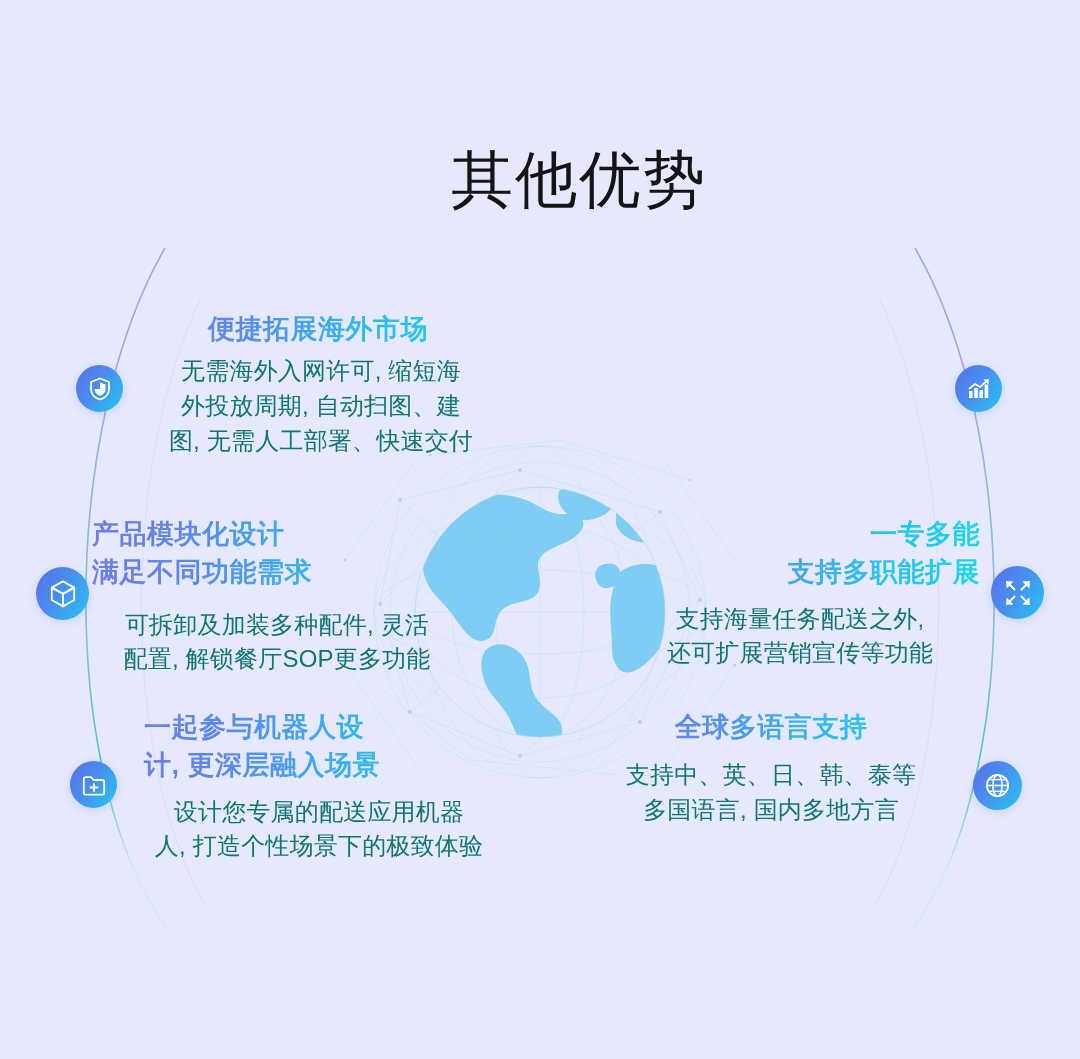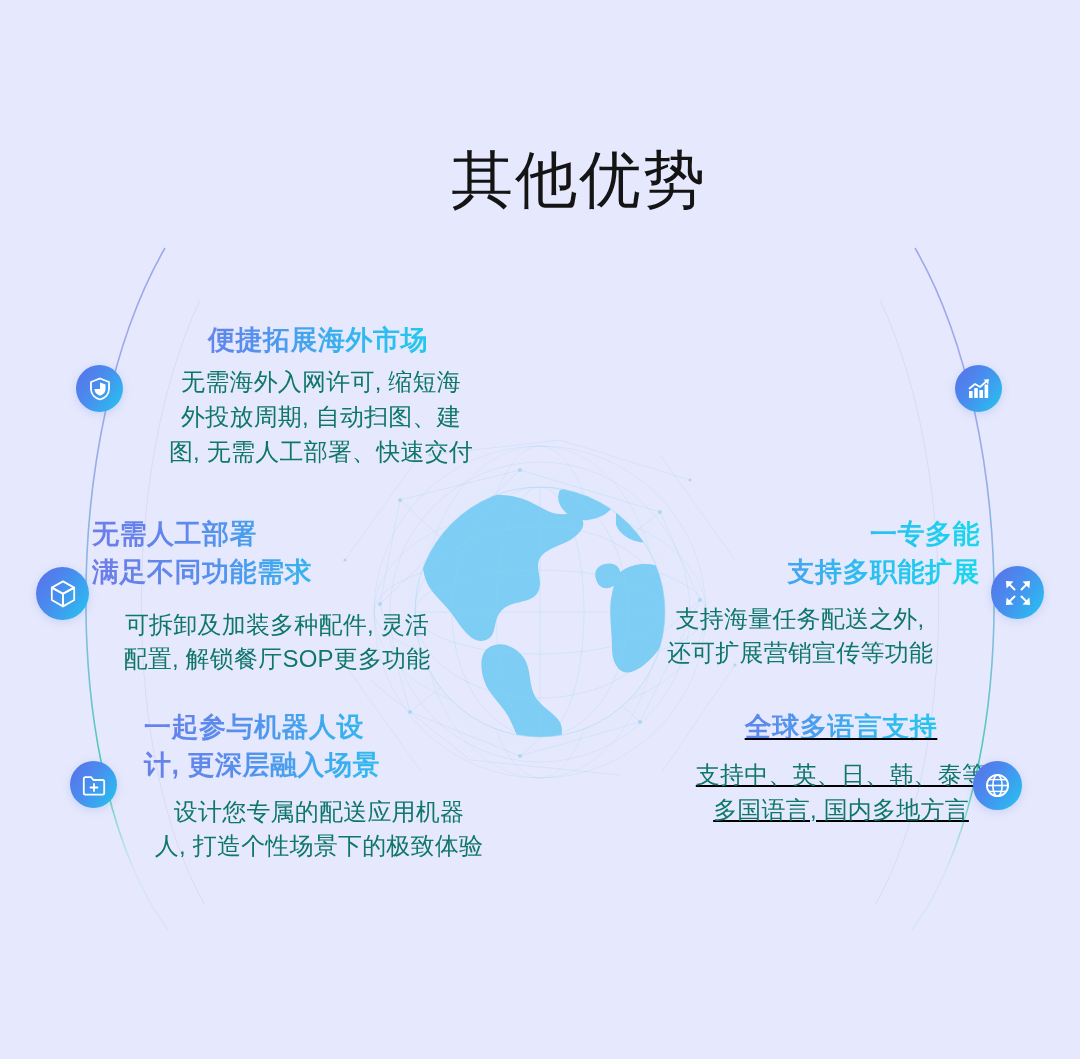--- a/index.html
+++ b/index.html
@@ -68,38 +68,38 @@
     white-space: pre-line;
     margin: 6px 0 0 0;
     letter-spacing: 0.2px;
   }
 
   .align-left  { text-align: left; }
   .align-right { text-align: right; }
   .align-center{ text-align: center; }
 
   
-  #feature-0 { left: 138px; top: 321px; width: 360px; }
+  #feature-0 { left: 138px; top: 310px; width: 360px; }
   #feature-0 .feature-body { text-align: center; padding-left: 6px; }
 
   #feature-1 { left: 620px; top: 303px; width: 360px; }
   #feature-1 .feature-heading { text-align: center; }
   #feature-1 .feature-body { text-align: center; }
 
   #feature-2 { left: 92px; top: 515px; width: 370px; }
   #feature-2 .feature-body { text-align: center; margin-top: 16px; }
 
   #feature-3 { left: 620px; top: 515px; width: 360px; }
   #feature-3 .feature-body { text-align: center; margin-top: 10px; }
 
   #feature-4 { left: 104px; top: 708px; width: 430px; }
   #feature-4 .feature-heading { text-align: left; padding-left: 40px;}
   #feature-4 .feature-body { text-align: center; margin-top: 10px; }
 
-  #feature-5 { left: 666px; top: 708px; width: 350px; text-decoration: underline; }
+  #feature-5 { left: 596px; top: 708px; width: 350px; }
   #feature-5 .feature-heading { text-align: center; }
   #feature-5 .feature-body { text-align: center; margin-top: 12px; }
 
   
   .node-icon {
     position: absolute;
     border-radius: 50%;
     background: linear-gradient(125deg, #5a6fe8 0%, #4a8bee 42%, #24c6f0 100%);
     display: flex;
     align-items: center;
@@ -220,21 +220,21 @@
 
   <div class="feature" id="feature-0">
     <div class="feature-heading align-center">便捷拓展海外市场</div>
     <div class="feature-body">无需海外入网许可, 缩短海
 外投放周期, 自动扫图、建
 图, 无需人工部署、快速交付</div>
   </div>
 
 
   <div class="feature" id="feature-2">
-    <div class="feature-heading align-left">无需人工部署
+    <div class="feature-heading align-left">产品模块化设计
 满足不同功能需求</div>
     <div class="feature-body">可拆卸及加装多种配件, 灵活
 配置, 解锁餐厅SOP更多功能</div>
   </div>
 
   <div class="feature" id="feature-3">
     <div class="feature-heading align-right">一专多能
 支持多职能扩展</div>
     <div class="feature-body">支持海量任务配送之外,
 还可扩展营销宣传等功能</div>

